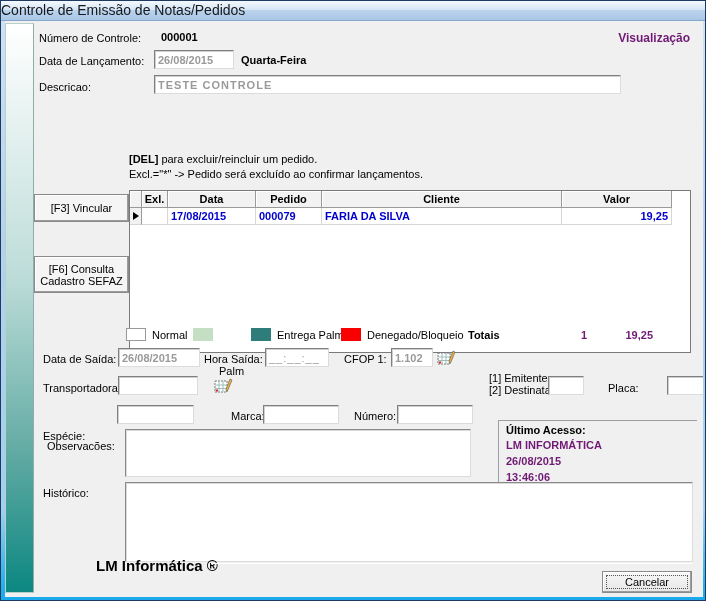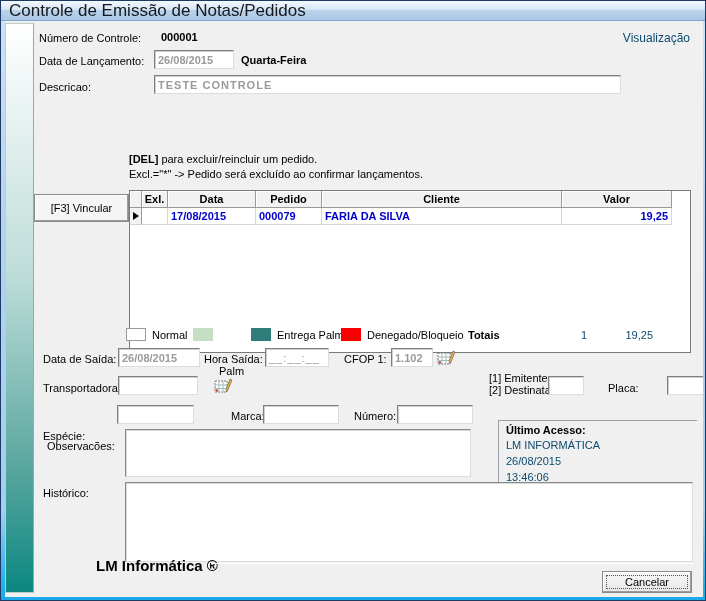--- a/index.html
+++ b/index.html
@@ -9,36 +9,36 @@
   .window {
     position:relative; width:706px; height:601px;
     border:1px solid #1e3a63;
     background:linear-gradient(180deg,#cfe3f6 0%,#b4d2ee 40%,#9fd0f0 85%,#27b1ee 97%,#1aa9ec 100%);
     overflow:hidden;
   }
   .titlebar {
     position:absolute; top:0; left:0; right:0; height:20px;
     background:linear-gradient(180deg,#f3f9fe 0%,#d7e6f6 45%,#bcd4ec 46%,#a9c7e6 100%);
     border-bottom:1px solid #86a7cd;
-    color:#15181c; font-size:17px; line-height:19px; padding-left:8px;
+    color:#15181c; font-size:14px; line-height:19px; padding-left:0;
   }
   .client {
     position:absolute; top:20px; left:4px; width:698px; height:576px;
     background:#f0f0f0; overflow:hidden;
   }
 
   .sidebar {
     position:absolute; left:0; top:2px; width:29px; height:570px;
     background:linear-gradient(180deg,#ffffff 0%,#e2f0ee 20%,#bcdcd8 45%,#63aba4 75%,#0c8781 100%);
     border:1px solid #b9cfcc; border-right-color:#8fadaa;
   }
 
   .lbl { position:absolute; font-size:11px; color:#000; white-space:nowrap; }
   .b   { font-weight:bold; }
-  .blue{ color:#0c4a6e; font-weight:normal; }
+  .blue{ color:#701a75; font-weight:bold; }
   .gray{ color:#9a9a9a; }
 
   .tb {
     position:absolute; background:#fff; font-size:11px; line-height:16px;
     border:1px solid #7f7f7f; border-right-color:#dcdcdc; border-bottom-color:#dcdcdc;
     box-shadow:inset 1px 1px 0 rgba(64,64,64,.25);
     padding:1px 3px; white-space:nowrap; overflow:hidden;
   }
   .tb.mask { color:#9a9a9a; letter-spacing:1px; }
 
@@ -110,20 +110,24 @@
     <div class="lbl" style="left:34px; top:60px;">Descricao:</div>
     <div class="tb gray b" style="left:149px; top:54px; width:467px; height:19px; letter-spacing:1px;">TESTE CONTROLE</div>
 
     <div class="lbl" style="left:124px; top:132px;">
       <span class="b">[DEL]</span><span> para excluir/reincluir um pedido.</span>
     </div>
     <div class="lbl" style="left:124px; top:147px;">Excl.="*"  -&gt; Pedido será excluído ao confirmar lançamentos.</div>
 
     <button class="btn" style="left:29px; top:173px; width:95px; height:28px;">
       <span>[F3]  Vincular</span>
+    </button>
+    <button class="btn" style="left:29px; top:235px; width:95px; height:37px;">
+      <span>[F6]   Consulta</span>
+      <span>Cadastro SEFAZ</span>
     </button>
 
     <div class="grid">
       <div class="grid-row">
         <div class="gh c-ind"></div>
         <div class="gh c-exl">Exl.</div>
         <div class="gh c-data">Data</div>
         <div class="gh c-ped">Pedido</div>
         <div class="gh c-cli">Cliente</div>
         <div class="gh c-val">Valor</div>

